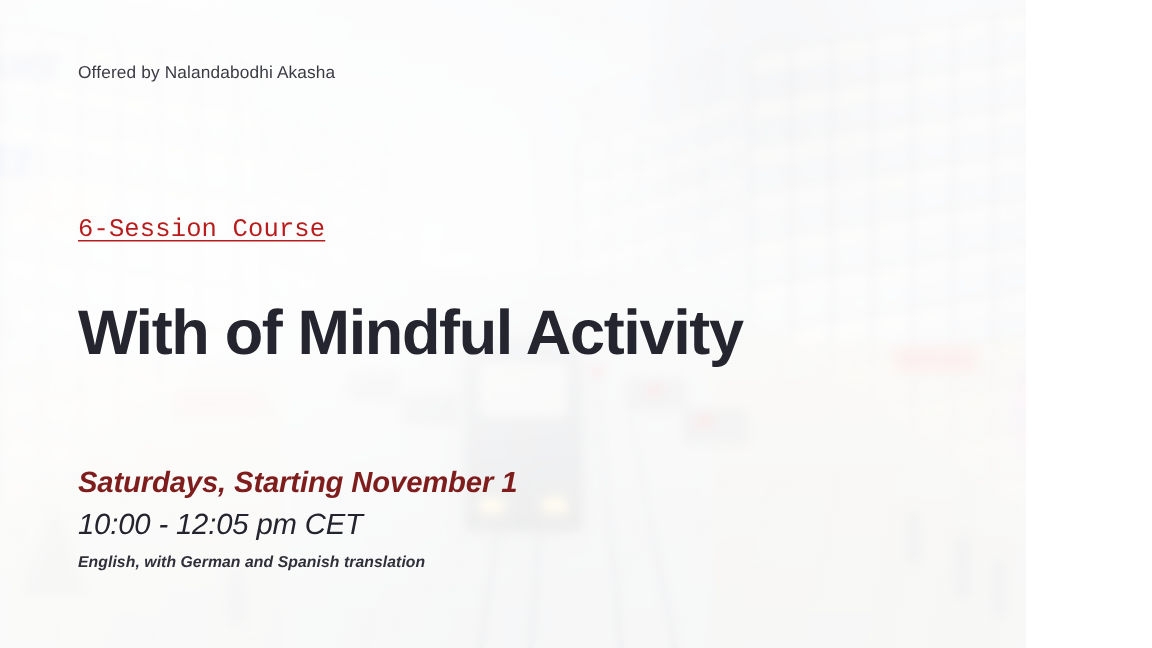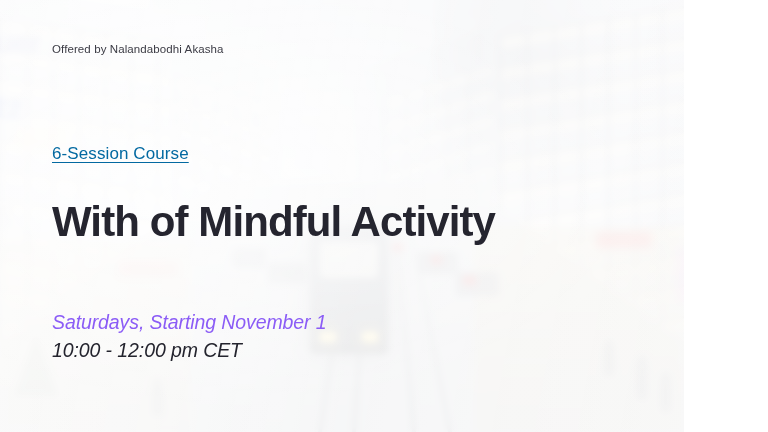--- a/index.html
+++ b/index.html
@@ -277,25 +277,26 @@
     top: 62px;
     font-size: 21px;
     font-weight: 300;
     color: #2d2d38;
     letter-spacing: .2px;
   }
   .kicker {
     position: absolute;
     top: 144px;
     font-size: 17px;
-    color: #0369a1;
+    color: #b91c1c;
     text-decoration: underline;
     text-underline-offset: 3px;
     text-decoration-thickness: 1.3px;
     letter-spacing: .1px;
+    font-family: Liberation Mono, monospace;
   }
   .headline {
     position: absolute;
     top: 171px;
     font-size: 42px;
     font-weight: bold;
     color: #25252f;
     letter-spacing: -.9px;
     line-height: 1.08;
   }
@@ -305,22 +306,22 @@
     font-size: 21px;
     font-weight: 400;
     color: #2c2c36;
     letter-spacing: -.1px;
   }
   .dates {
     position: absolute;
     top: 311px;
     font-size: 19.5px;
     font-style: italic;
-    font-weight: 400;
-    color: #8b5cf6;
+    font-weight: 700;
+    color: #7f1d1d;
     letter-spacing: -.1px;
   }
   .times {
     position: absolute;
     top: 339px;
     font-size: 19.5px;
     font-style: italic;
     font-weight: 500;
     color: #24242e;
     letter-spacing: -.1px;
@@ -402,16 +403,17 @@
     <div class="bg-blur"></div>
     <div class="wash"></div>
     <div class="wash2"></div>
   </div>
 
   <div class="content">
     <div class="offered">Offered by Nalandabodhi Akasha</div>
     <div class="kicker">6-Session Course</div>
     <h1 class="headline">With of Mindful Activity</h1>
     <div class="dates">Saturdays, Starting November 1</div>
-    <div class="times">10:00 - 12:00 pm CET</div>
+    <div class="times">10:00 - 12:05 pm CET</div>
+    <div class="note">English, with German and Spanish translation</div>
   </div>
 
 </div>
 
 </body></html>

